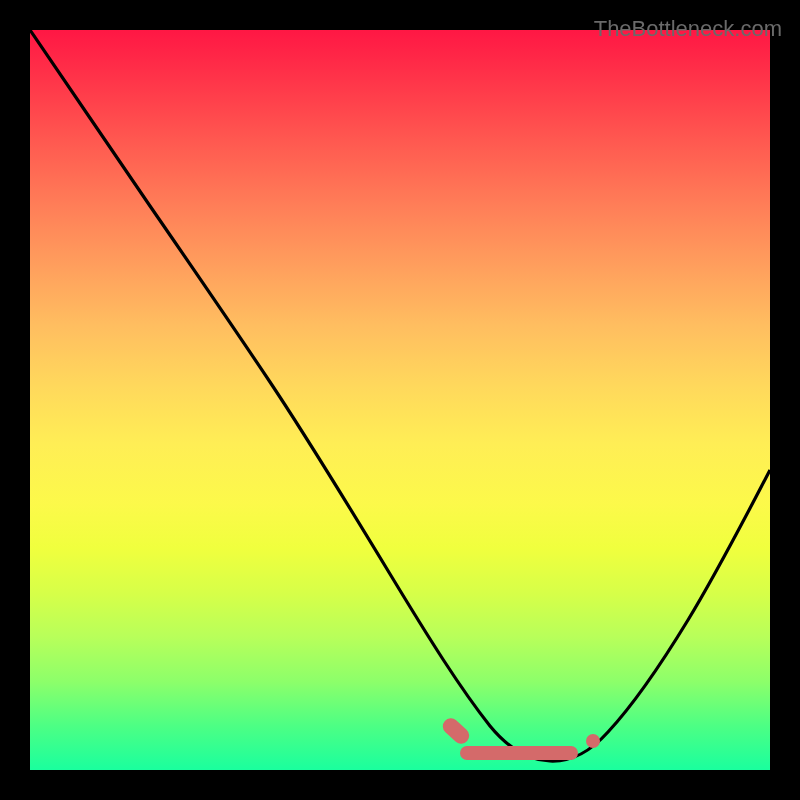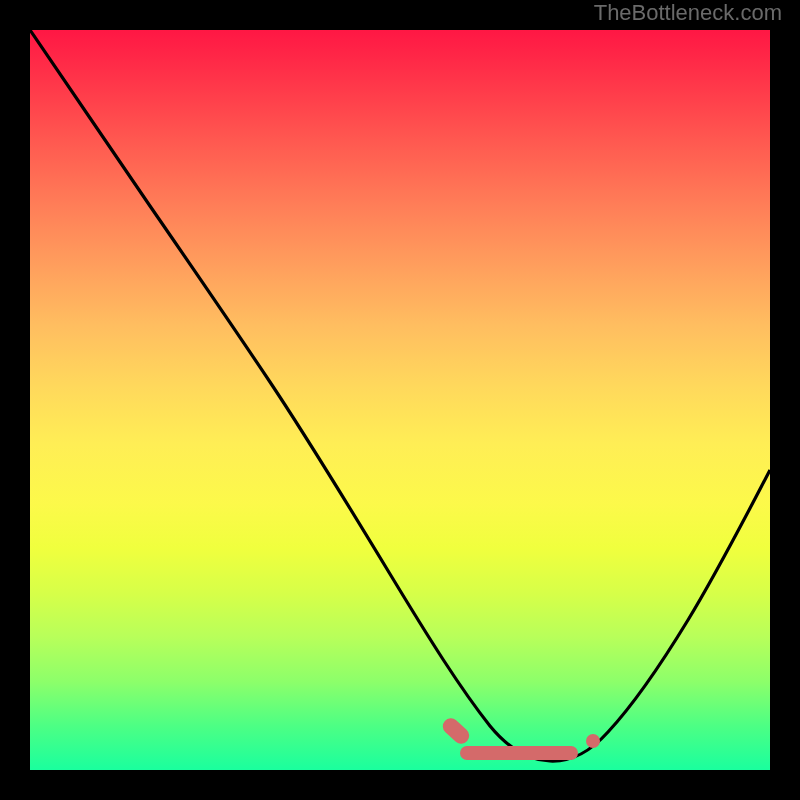--- a/index.html
+++ b/index.html
@@ -1,17 +1,17 @@
 <!DOCTYPE html>
 <html><head>
 <meta charset="utf-8">
 <style>
   * { margin: 0; padding: 0; box-sizing: border-box; }
   body { width: 800px; height: 800px; background: #000; position: relative; font-family: Arial, sans-serif; }
-  .watermark { position: absolute; top: 0; right: 18px; color: #6a6a6a; font-size: 22px; font-weight: 500; z-index: 10; }
+  .watermark { position: absolute; top: 16px; right: 18px; color: #6a6a6a; font-size: 22px; font-weight: 500; z-index: 10; }
   .plot-area { position: absolute; left: 30px; top: 30px; width: 740px; height: 740px; }
   .gradient-bg { position: absolute; inset: 0; background: linear-gradient(to bottom,
       #ff1744 0%, #ff3a4a 8%, #ff5d51 16%, #ff7f58 24%, #ff9f5d 32%,
       #ffbe60 40%, #ffd85c 48%, #ffee55 56%, #fcf94a 64%, #f0ff3e 70%,
       #d7ff48 76%, #b8ff5a 82%, #8dff6a 88%, #4dff84 94%, #1aff9e 100%); }
   .curve { position: absolute; inset: 0; }
   .curve path { fill: none; stroke: #000; stroke-width: 3.2; }
   .trough-band { position: absolute; height: 14px; border-radius: 7px; background: #d46a6a; }
   .trough-dot { position: absolute; width: 14px; height: 14px; border-radius: 50%; background: #d46a6a; }
 </style>

